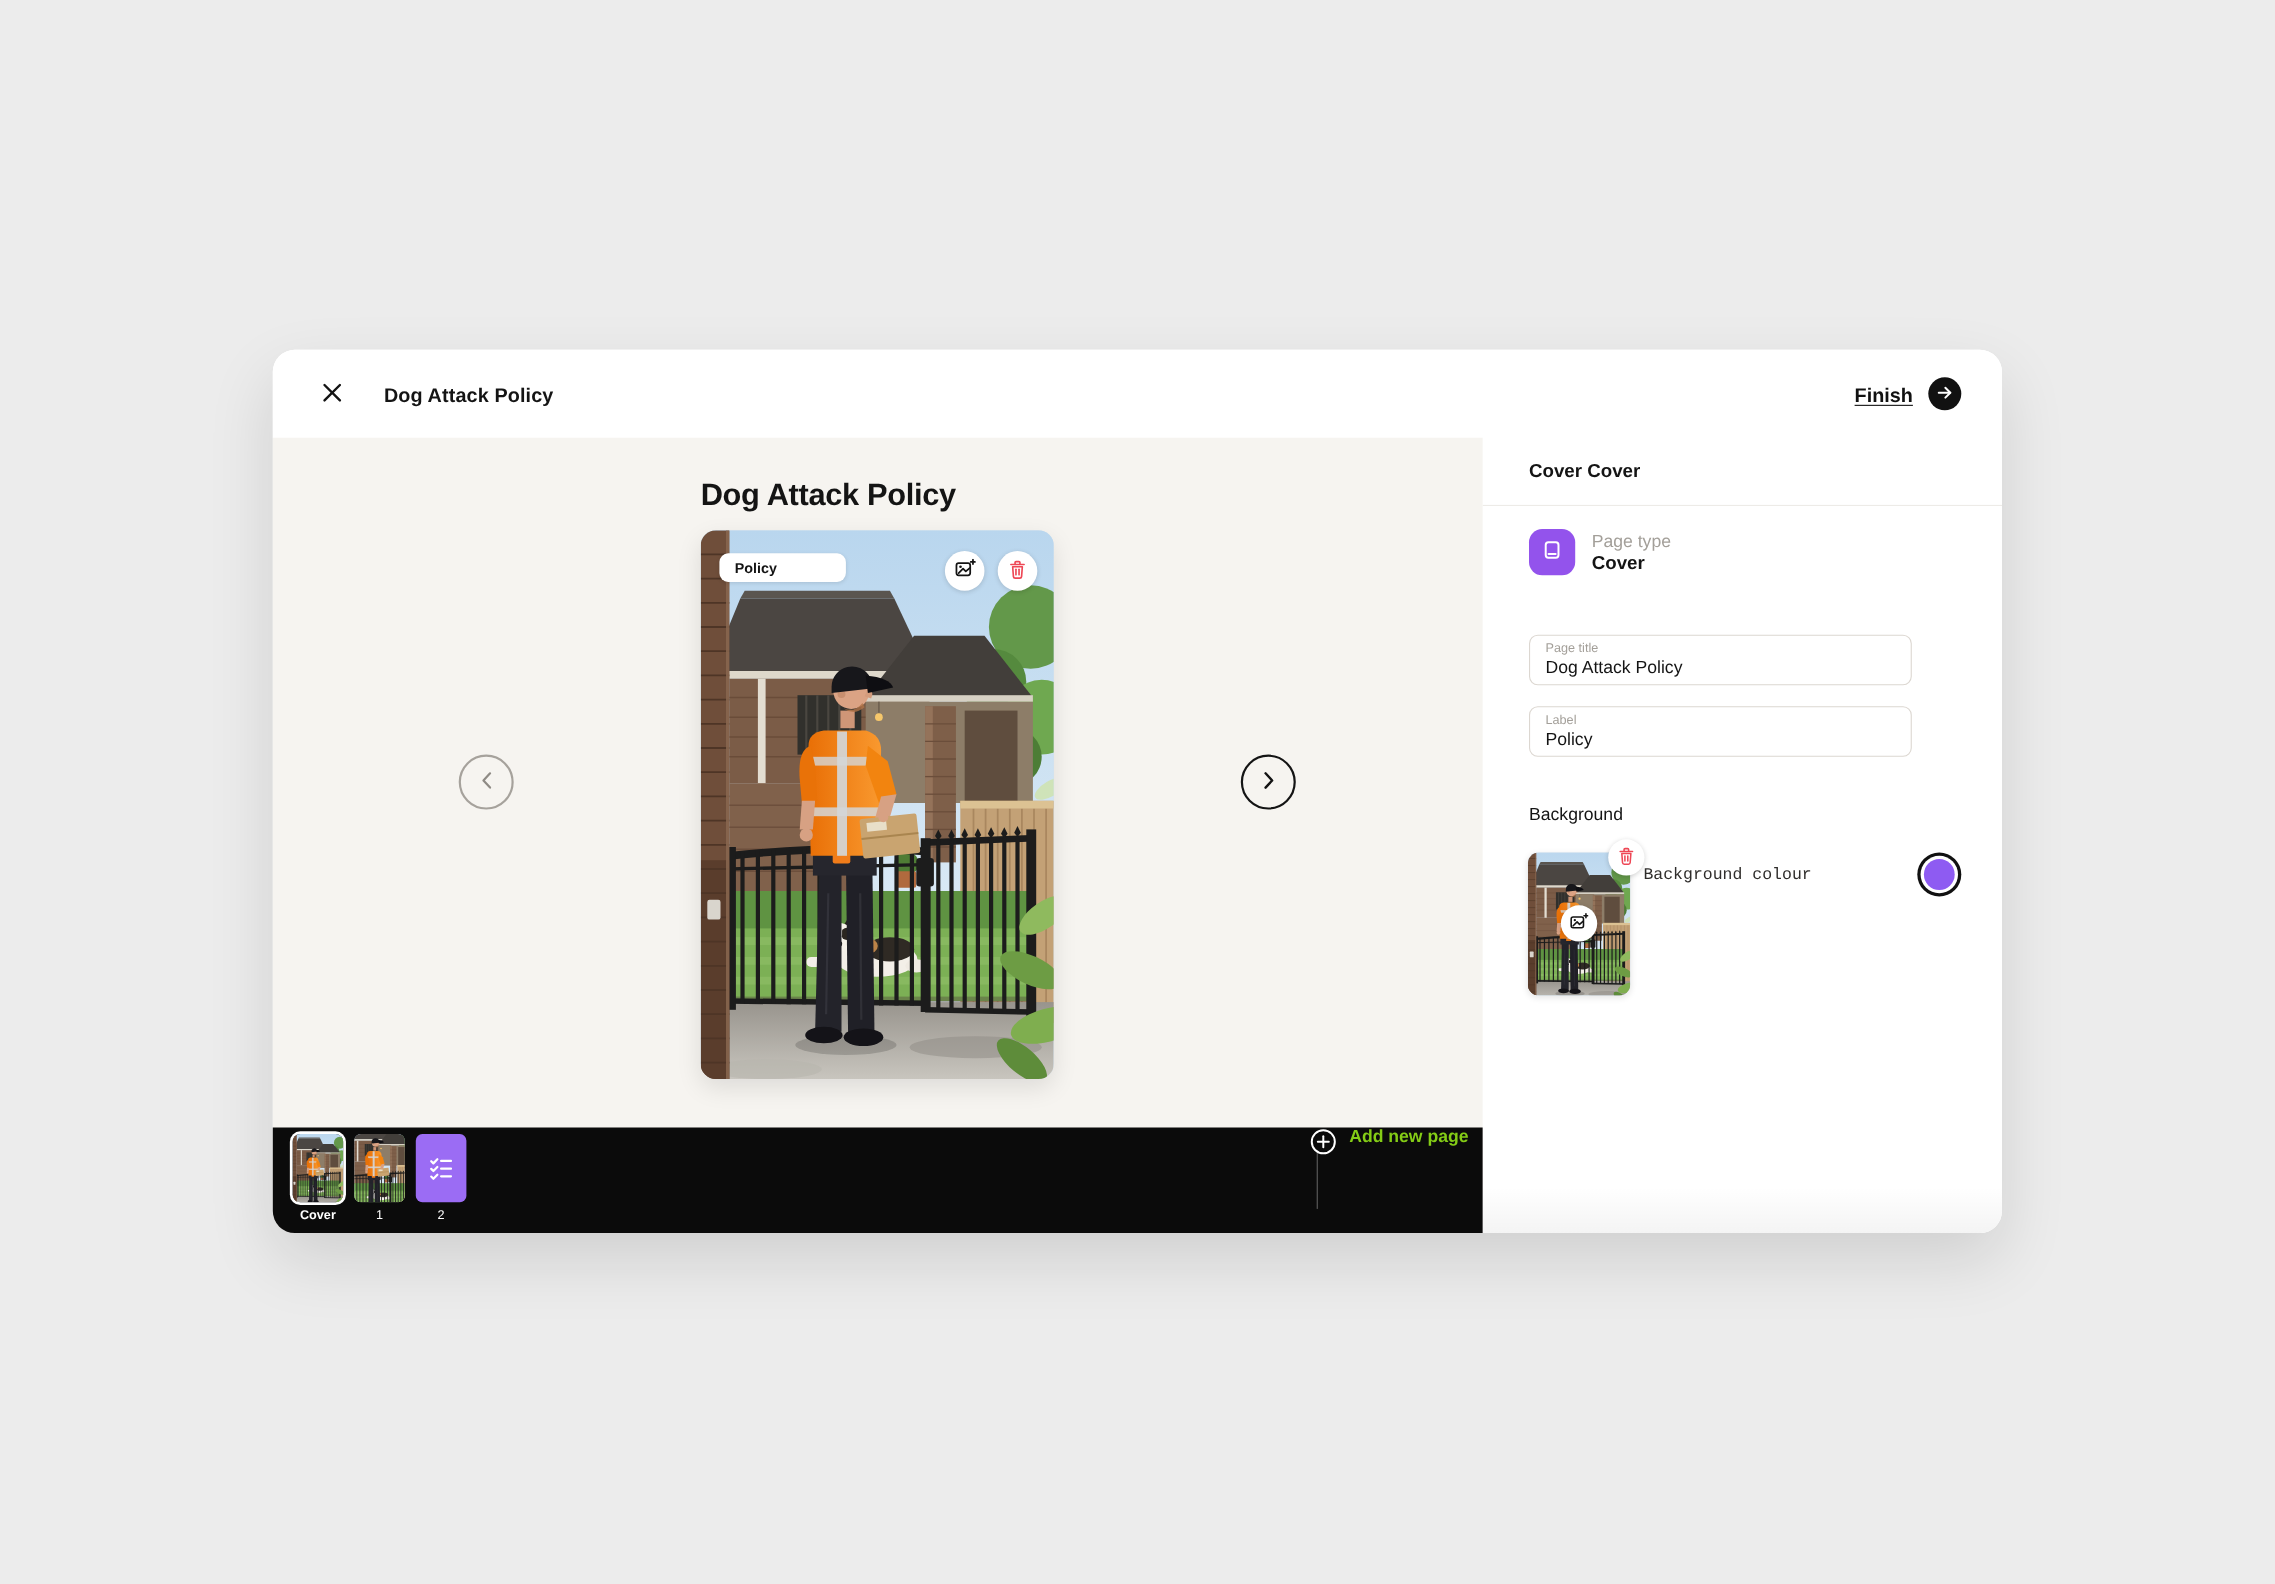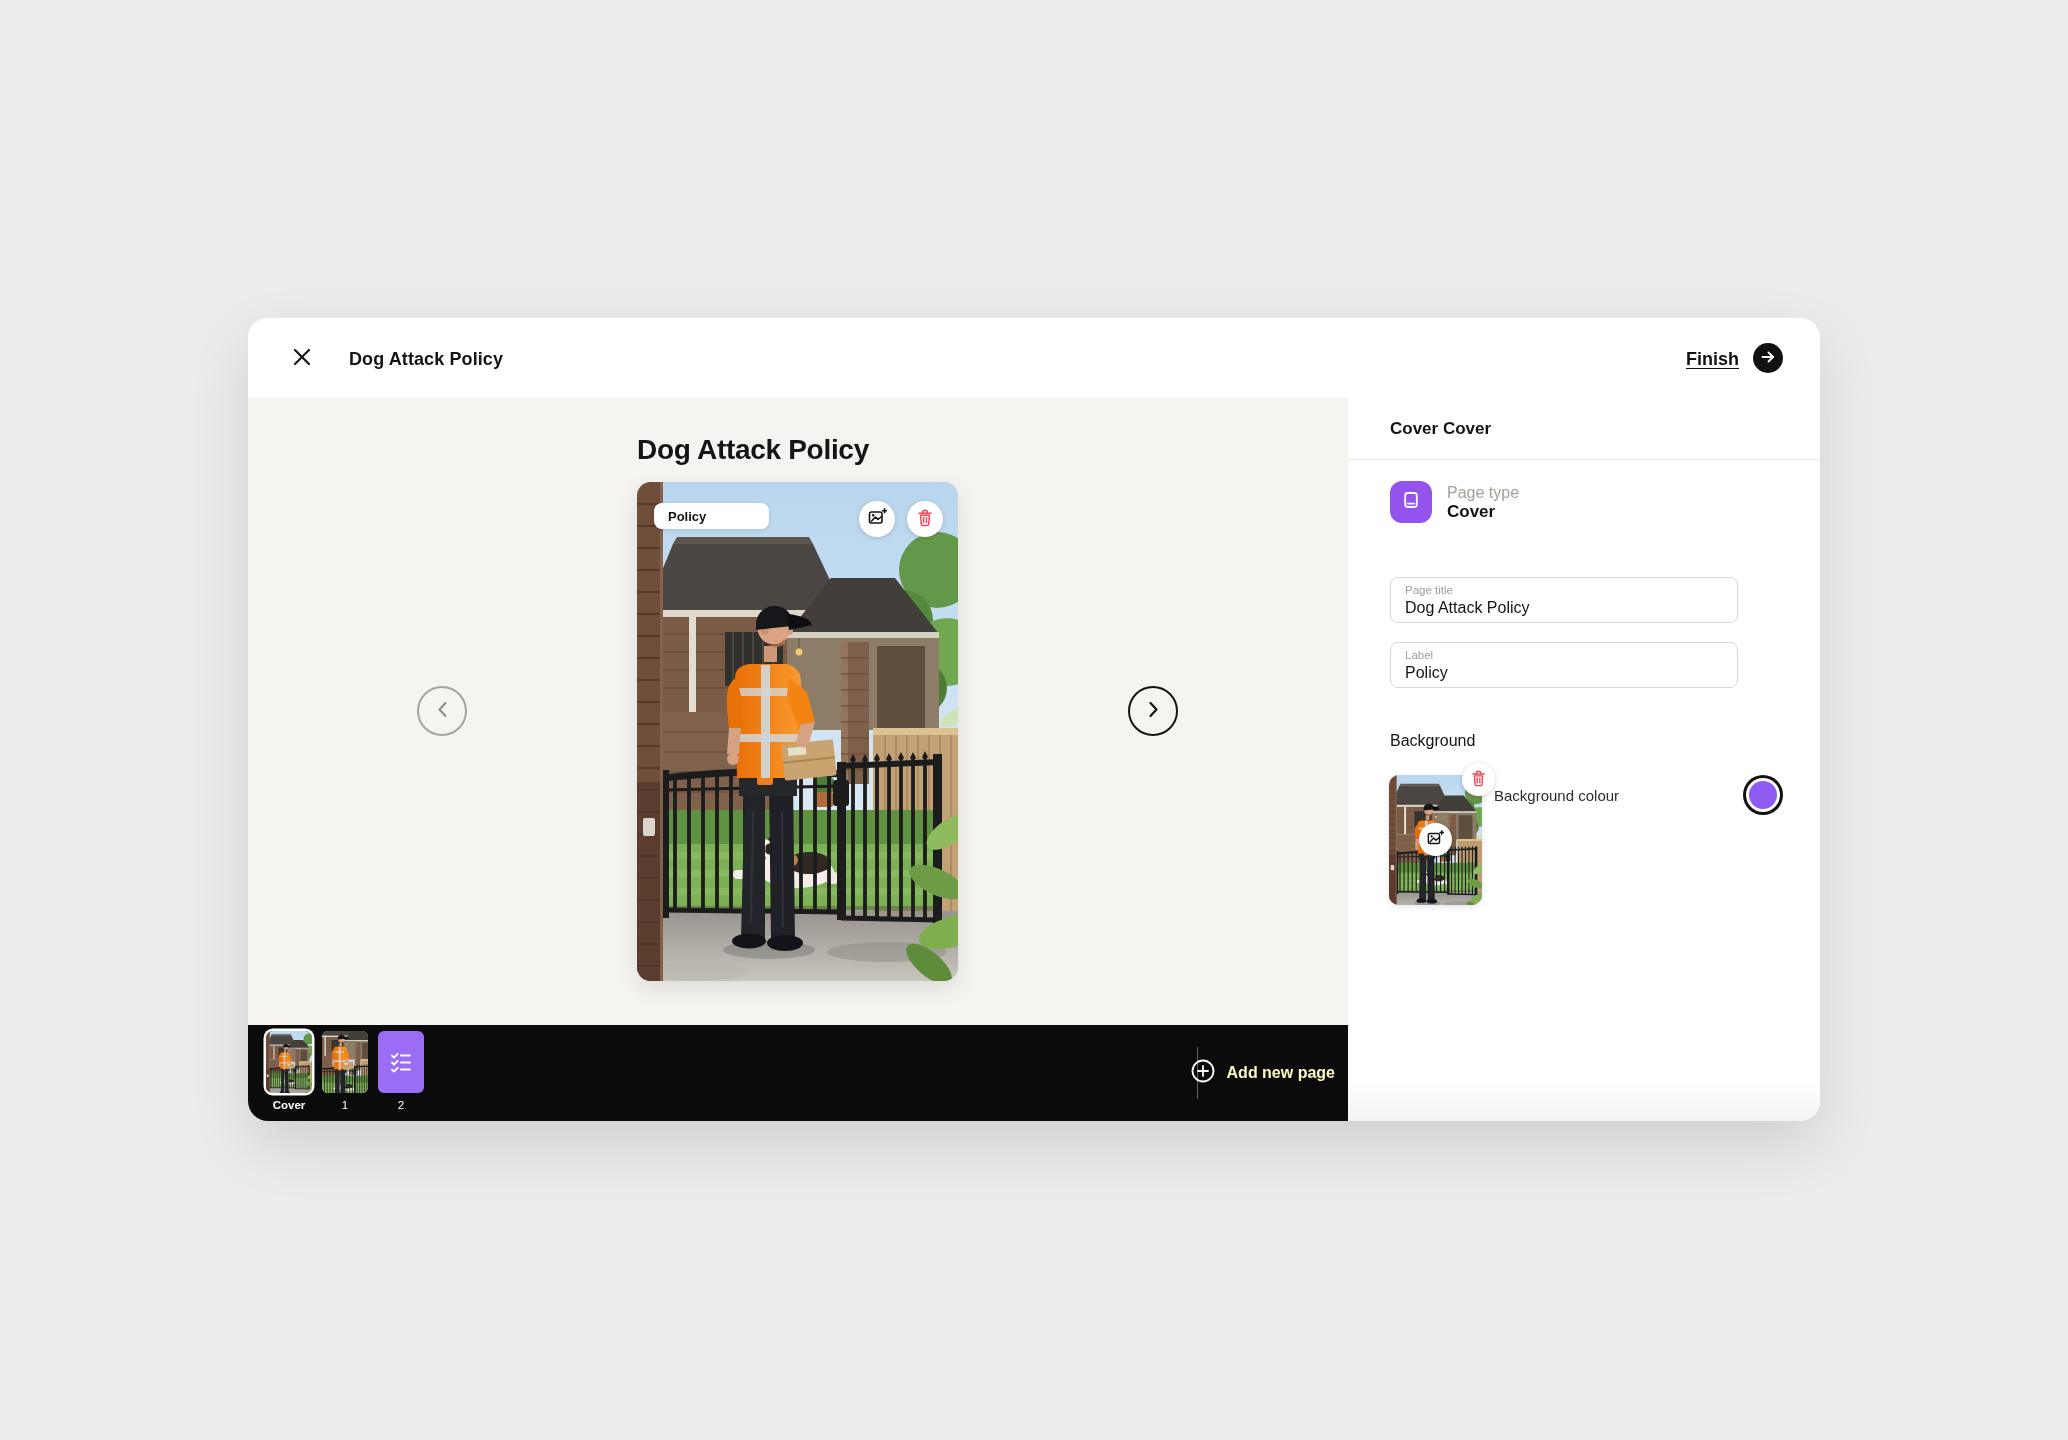--- a/index.html
+++ b/index.html
@@ -41,40 +41,40 @@
   .thumb svg { width:100%; height:100%; display:block; }
   .thumb.selected { box-shadow:0 0 0 2.5px #fff; border-radius:7px; }
   .thumb.t1 { left:18px; }
   .thumb.t2 { left:74px; }
   .thumb.t3 { left:130px; background:var(--tile-purple,#9b6cf4); display:flex; align-items:center; justify-content:center; }
   .thumb-label { position:absolute; top:74px; width:66px; text-align:center; font-size:11.5px; color:#fff; }
   .thumb-label.l1 { left:8px; font-weight:700; }
   .thumb-label.l2 { left:64px; }
   .thumb-label.l3 { left:120px; }
   .bar-divider { position:absolute; left:949px; top:22px; width:1px; height:52px; background:rgba(255,255,255,.35); }
-  .add-btn { position:absolute; right:13px; top:0; height:96px; display:flex; align-items:center; gap:11px; background:transparent; border:none; color:#fef9c3; font-size:16px; font-weight:700; cursor:pointer; font-family:inherit; }
+  .add-btn { position:absolute; right:13px; top:0; height:96px; display:flex; align-items:flex-start; gap:11px; background:transparent; border:none; color:#84cc16; font-size:16px; font-weight:700; cursor:pointer; font-family:inherit; }
   
   .sidebar { position:relative; width:472px; height:723px; background:#fff; border-bottom-right-radius:20px; }
   .sidebar::after { content:""; position:absolute; left:0; right:0; bottom:0; height:42px; background:linear-gradient(to bottom, rgba(0,0,0,0), rgba(0,0,0,.045)); border-bottom-right-radius:20px; pointer-events:none; }
   .sb-title { position:absolute; left:42px; top:21px; font-size:17px; font-weight:700; }
   .sb-divider { position:absolute; left:0; right:0; top:61px; height:1px; background:#edebe7; }
   .ptype-icon { position:absolute; left:42px; top:83px; width:42px; height:42px; border-radius:12px; background:var(--accent-purple,#9353ec); display:flex; align-items:center; justify-content:center; }
   .ptype-label { position:absolute; left:99px; top:86px; font-size:16px; color:#a39f99; }
   .ptype-value { position:absolute; left:99px; top:104px; font-size:17px; font-weight:700; }
   .field { position:absolute; left:42px; width:348px; height:46px; background:#fff; border:1.5px solid #dcd7d1; border-radius:8px; }
   .field.f1 { top:179px; } .field.f2 { top:244px; }
   .field-label { position:absolute; left:14px; top:6px; font-size:11.5px; color:#a39f99; }
   .field input { position:absolute; left:14px; top:21px; width:358px; border:none; outline:none; background:transparent; font-family:inherit; font-size:16px; color:#141414; }
   .bg-heading { position:absolute; left:42px; top:334px; font-size:16px; font-weight:400; }
   .bg-thumb { position:absolute; left:41px; top:377px; width:93px; height:130px; border-radius:10px; overflow:hidden; cursor:pointer; box-shadow:0 2px 6px rgba(0,0,0,.10); background:#cfe0ee; }
   .bg-thumb svg { width:100%; height:100%; display:block; }
   .mini-circle { position:absolute; width:33px; height:33px; border-radius:50%; background:#fff; border:none; cursor:pointer; display:flex; align-items:center; justify-content:center; box-shadow:0 1px 5px rgba(0,0,0,.18); }
   .bg-trash { left:114px; top:365px; }
   .bg-edit { left:71px; top:425px; }
-  .bg-colour-label { position:absolute; left:146px; top:389px; font-size:15px; color:#2f2d2b; }
+  .bg-colour-label { position:absolute; left:146px; top:389px; font-size:15px; color:#2f2d2b;font-family:Liberation Mono, monospace; }
   .swatch { position:absolute; left:395px; top:377px; width:40px; height:40px; border-radius:50%; background:#111; display:flex; align-items:center; justify-content:center; cursor:pointer; border:none; padding:0; }
   .swatch-mid { width:34px; height:34px; border-radius:50%; background:#fff; display:flex; align-items:center; justify-content:center; }
   .swatch-inner { width:28px; height:28px; border-radius:50%; background:var(--swatch-purple,#8e5bf2); }
   .hidden-defs { position:absolute; width:0; height:0; overflow:hidden; }
 </style>
 </head>
 <body>
 
 <svg class="hidden-defs" aria-hidden="true">
   <defs>

